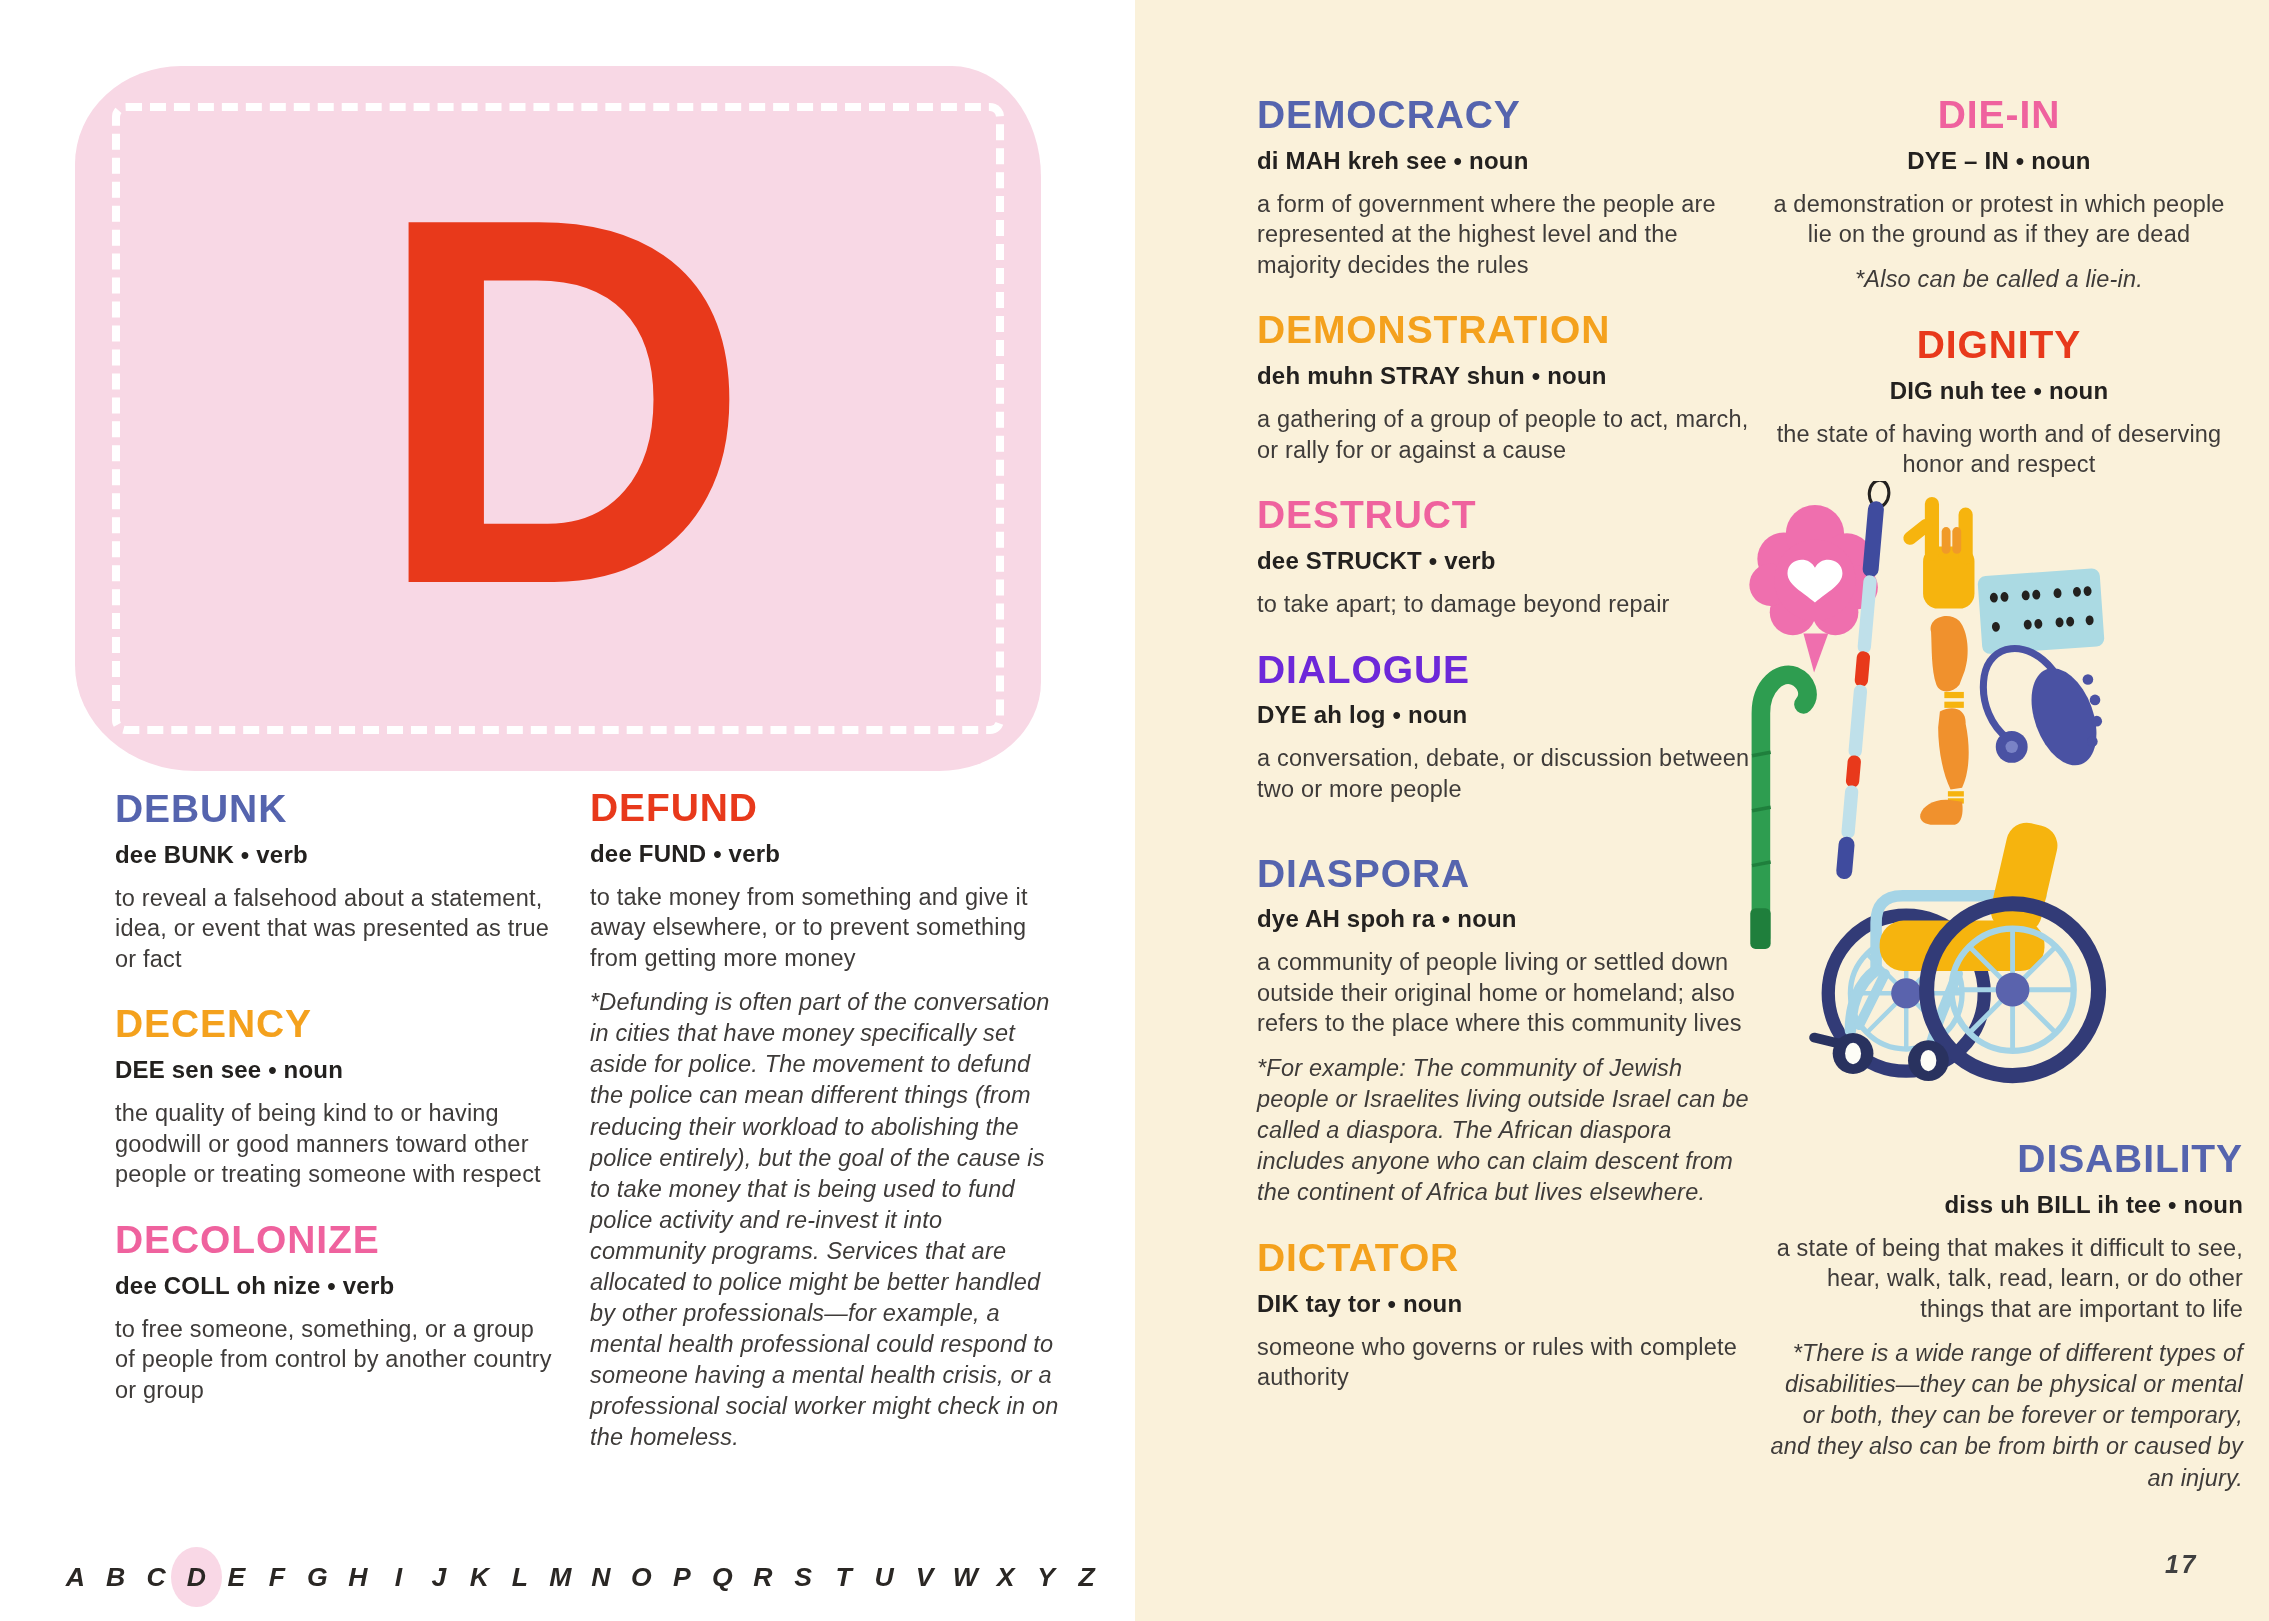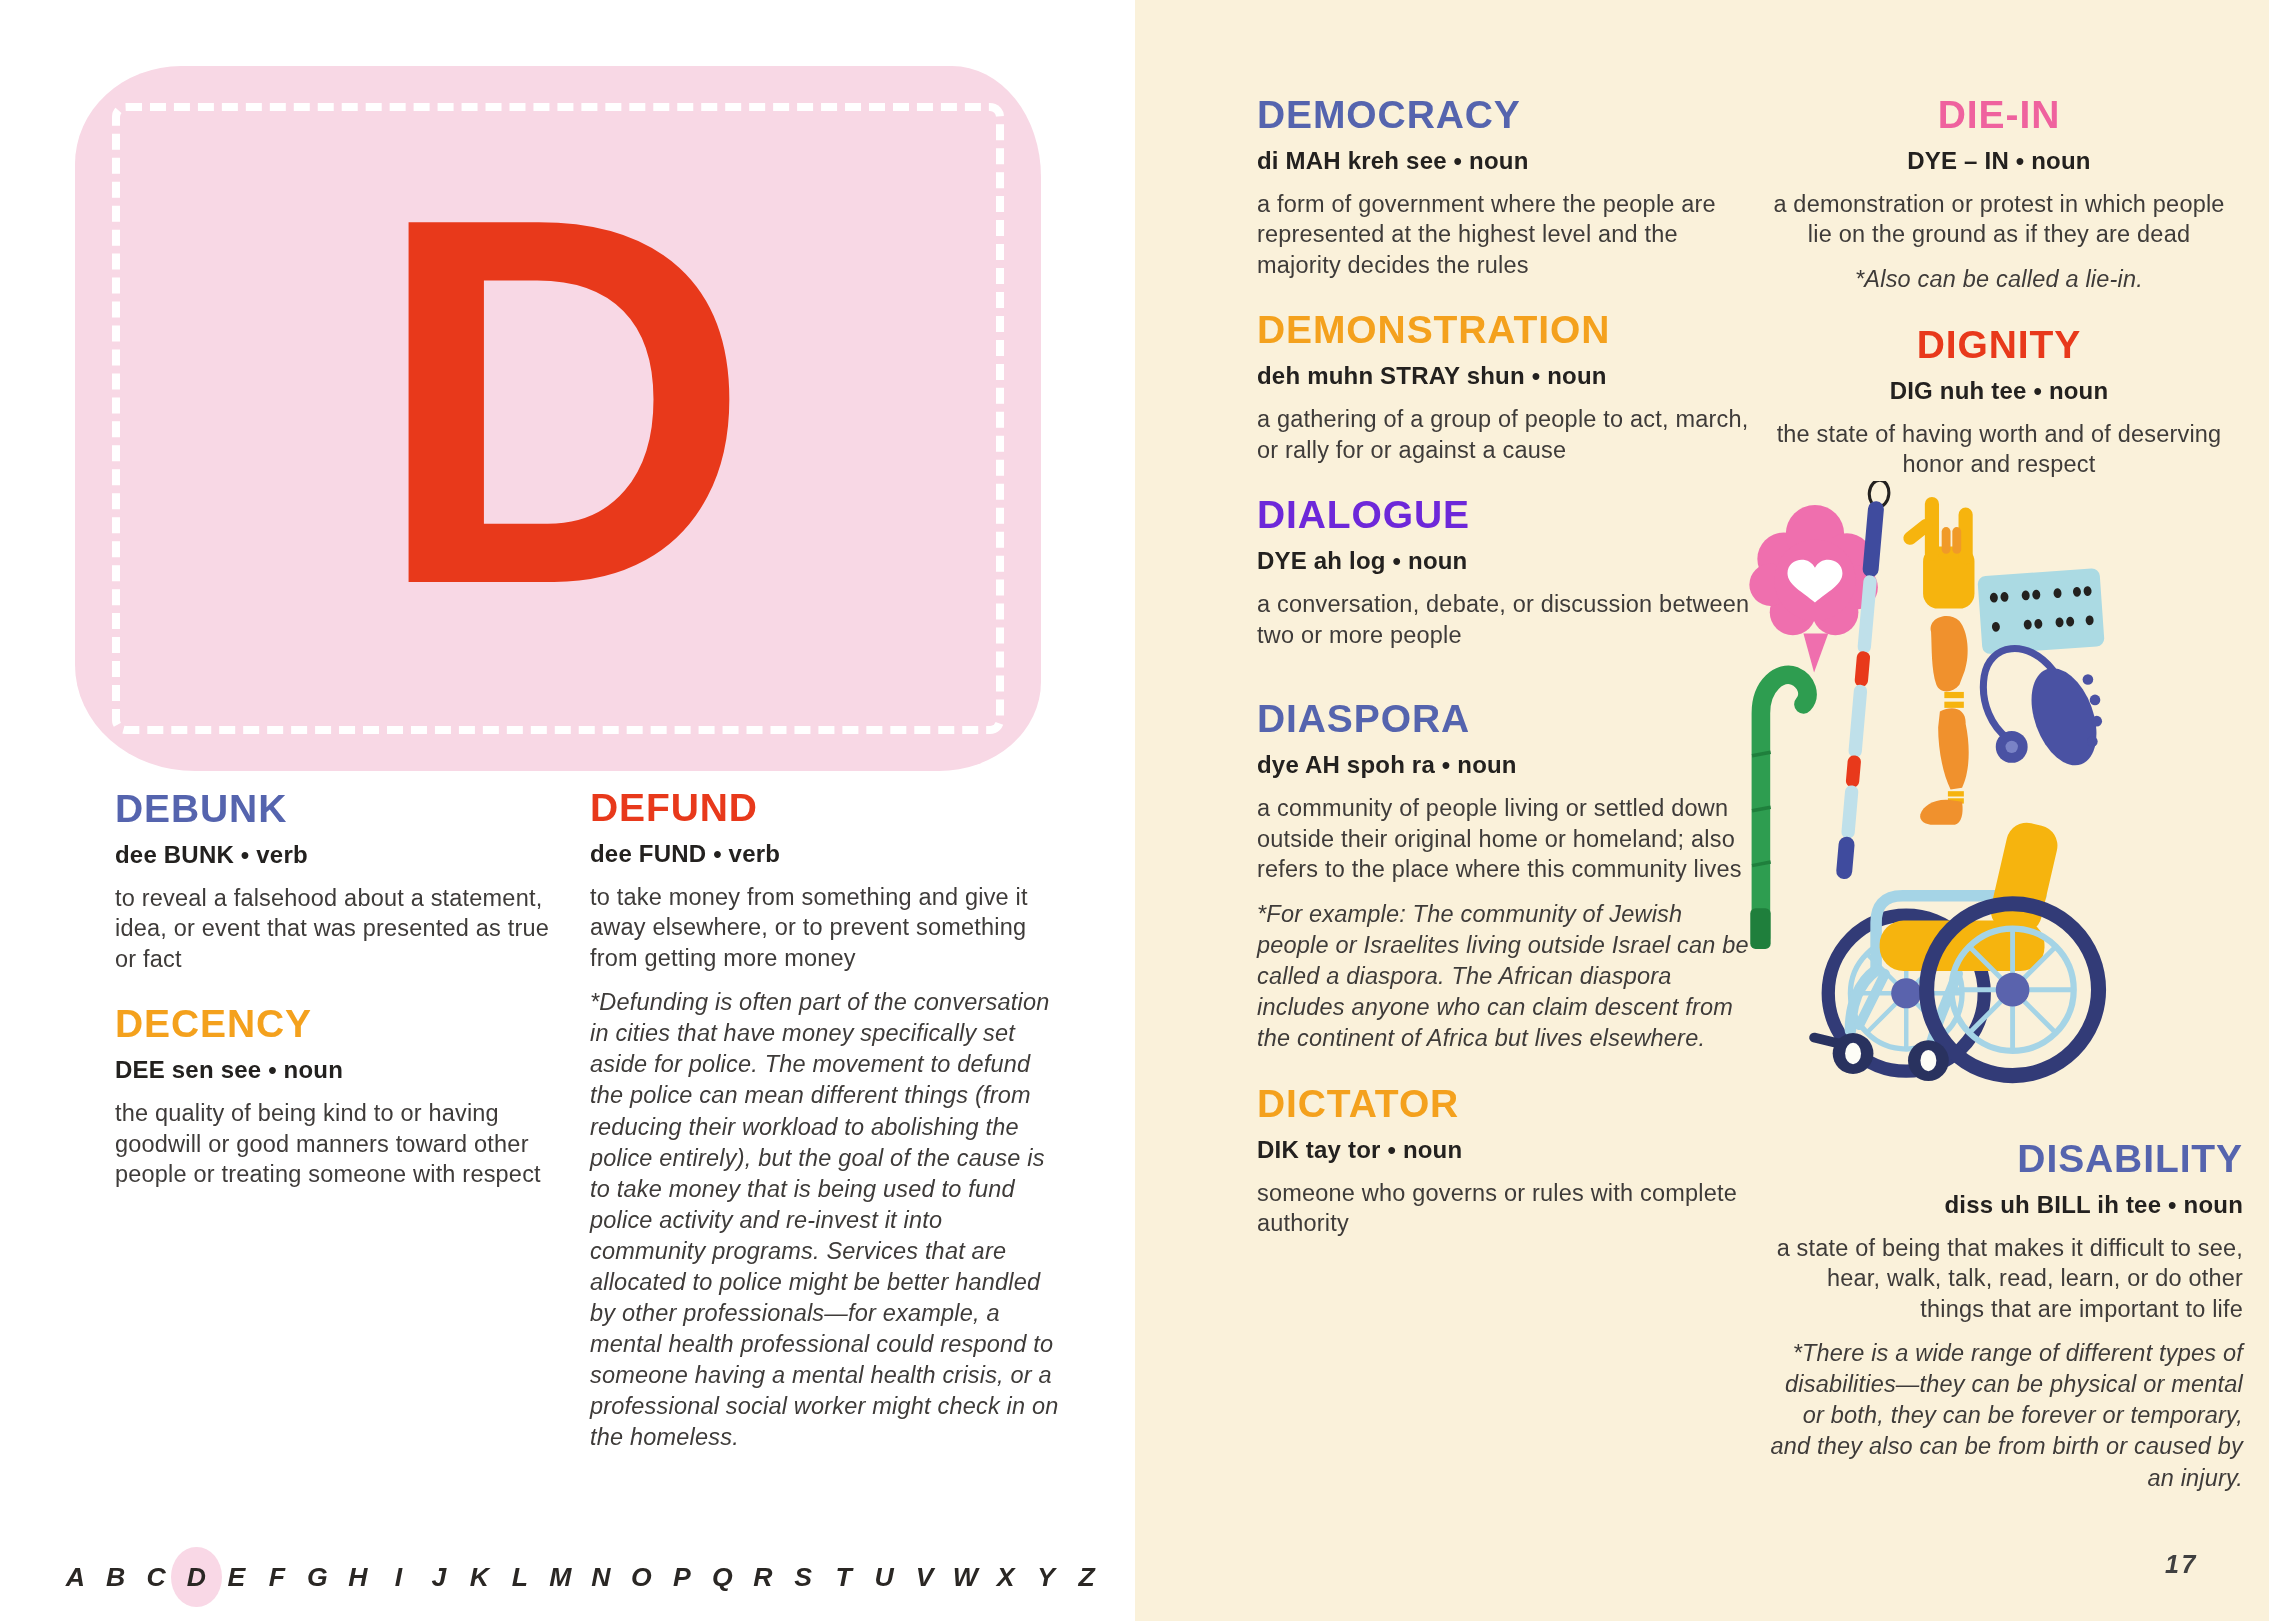--- a/index.html
+++ b/index.html
@@ -92,20 +92,26 @@
 
   </section>
 
   <section class="entry">
     <h3 class="word" style="color: rgb(244, 161, 29);">DECENCY</h3>
     <p class="pron">DEE sen see • noun</p>
     <p class="definition">the quality of being kind to or having goodwill or good manners toward other people or treating someone with respect</p>
 
   </section>
 
+  <section class="entry">
+    <h3 class="word" style="color: rgb(239, 98, 158);">DECOLONIZE</h3>
+    <p class="pron">dee COLL oh nize • verb</p>
+    <p class="definition">to free someone, something, or a group of people from control by another country or group</p>
+
+  </section>
 </div>
     <div class="col col-l2">
   <section class="entry">
     <h3 class="word" style="color: rgb(232, 57, 27);">DEFUND</h3>
     <p class="pron">dee FUND • verb</p>
     <p class="definition">to take money from something and give it away elsewhere, or to prevent something from getting more money</p>
     <p class="note">*Defunding is often part of the conversation in cities that have money specifically set aside for police. The movement to defund the police can mean different things (from reducing their workload to abolishing the police entirely), but the goal of the cause is to take money that is being used to fund police activity and re-invest it into community programs. Services that are allocated to police might be better handled by other professionals—for example, a mental health professional could respond to someone having a mental health crisis, or a professional social worker might check in on the homeless.</p>
   </section>
 </div>
   </div>
@@ -119,20 +125,26 @@
 
   </section>
 
   <section class="entry">
     <h3 class="word" style="color: rgb(244, 161, 29);">DEMONSTRATION</h3>
     <p class="pron">deh muhn STRAY shun • noun</p>
     <p class="definition">a gathering of a group of people to act, march, or rally for or against a cause</p>
 
   </section>
 
+  <section class="entry">
+    <h3 class="word" style="color: rgb(239, 98, 158);">DESTRUCT</h3>
+    <p class="pron">dee STRUCKT • verb</p>
+    <p class="definition">to take apart; to damage beyond repair</p>
+
+  </section>
 
   <section class="entry">
     <h3 class="word" style="color: #6d28d9;">DIALOGUE</h3>
     <p class="pron">DYE ah log • noun</p>
     <p class="definition">a conversation, debate, or discussion between two or more people</p>
 
   </section>
 
   <section class="entry">
     <h3 class="word" style="color: rgb(85, 100, 174); margin-top: 47px;">DIASPORA</h3>

